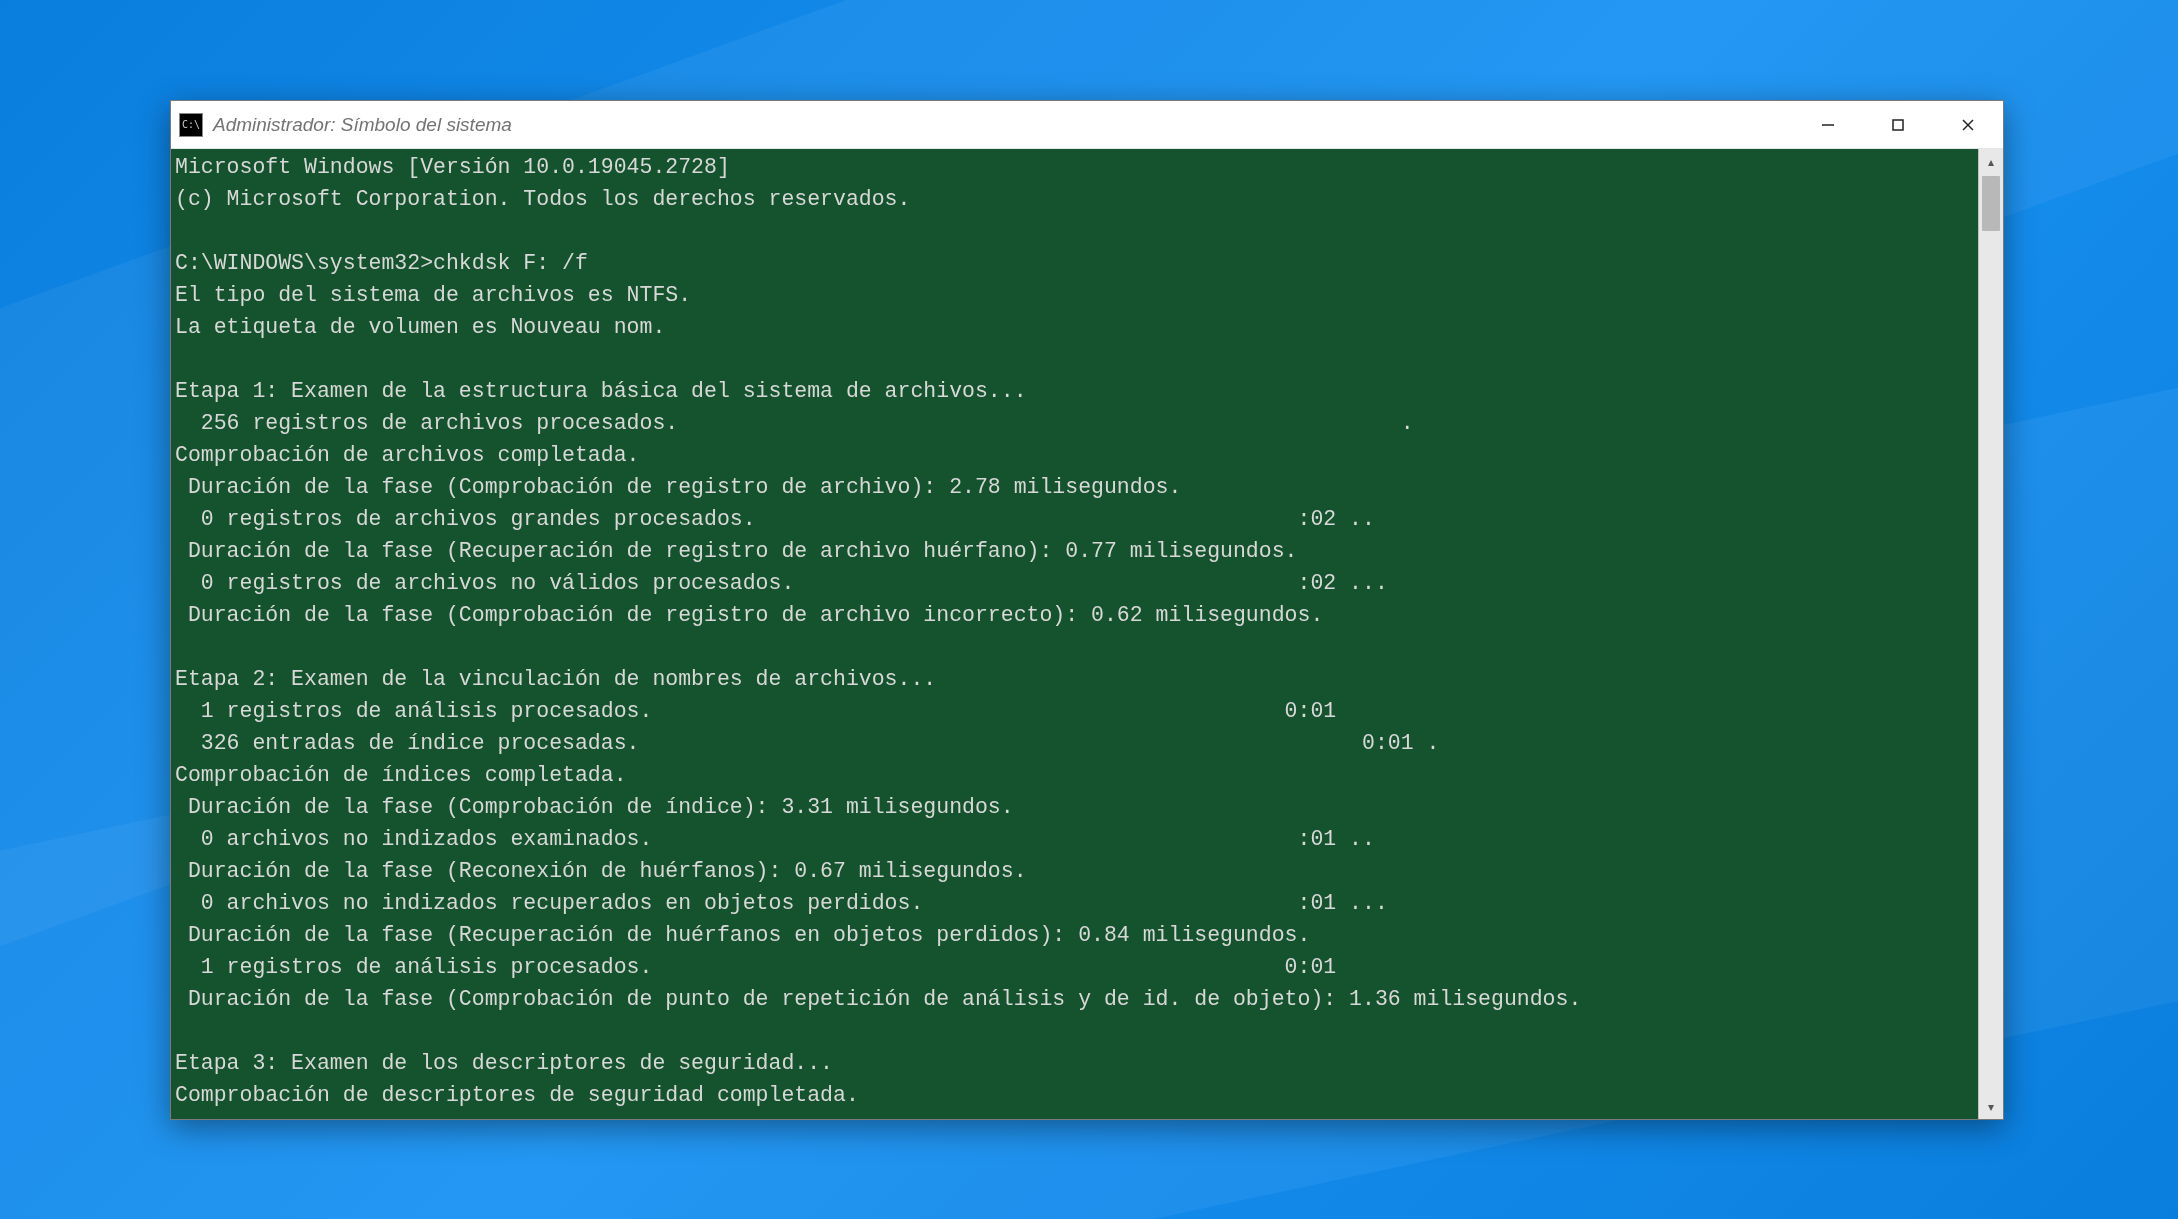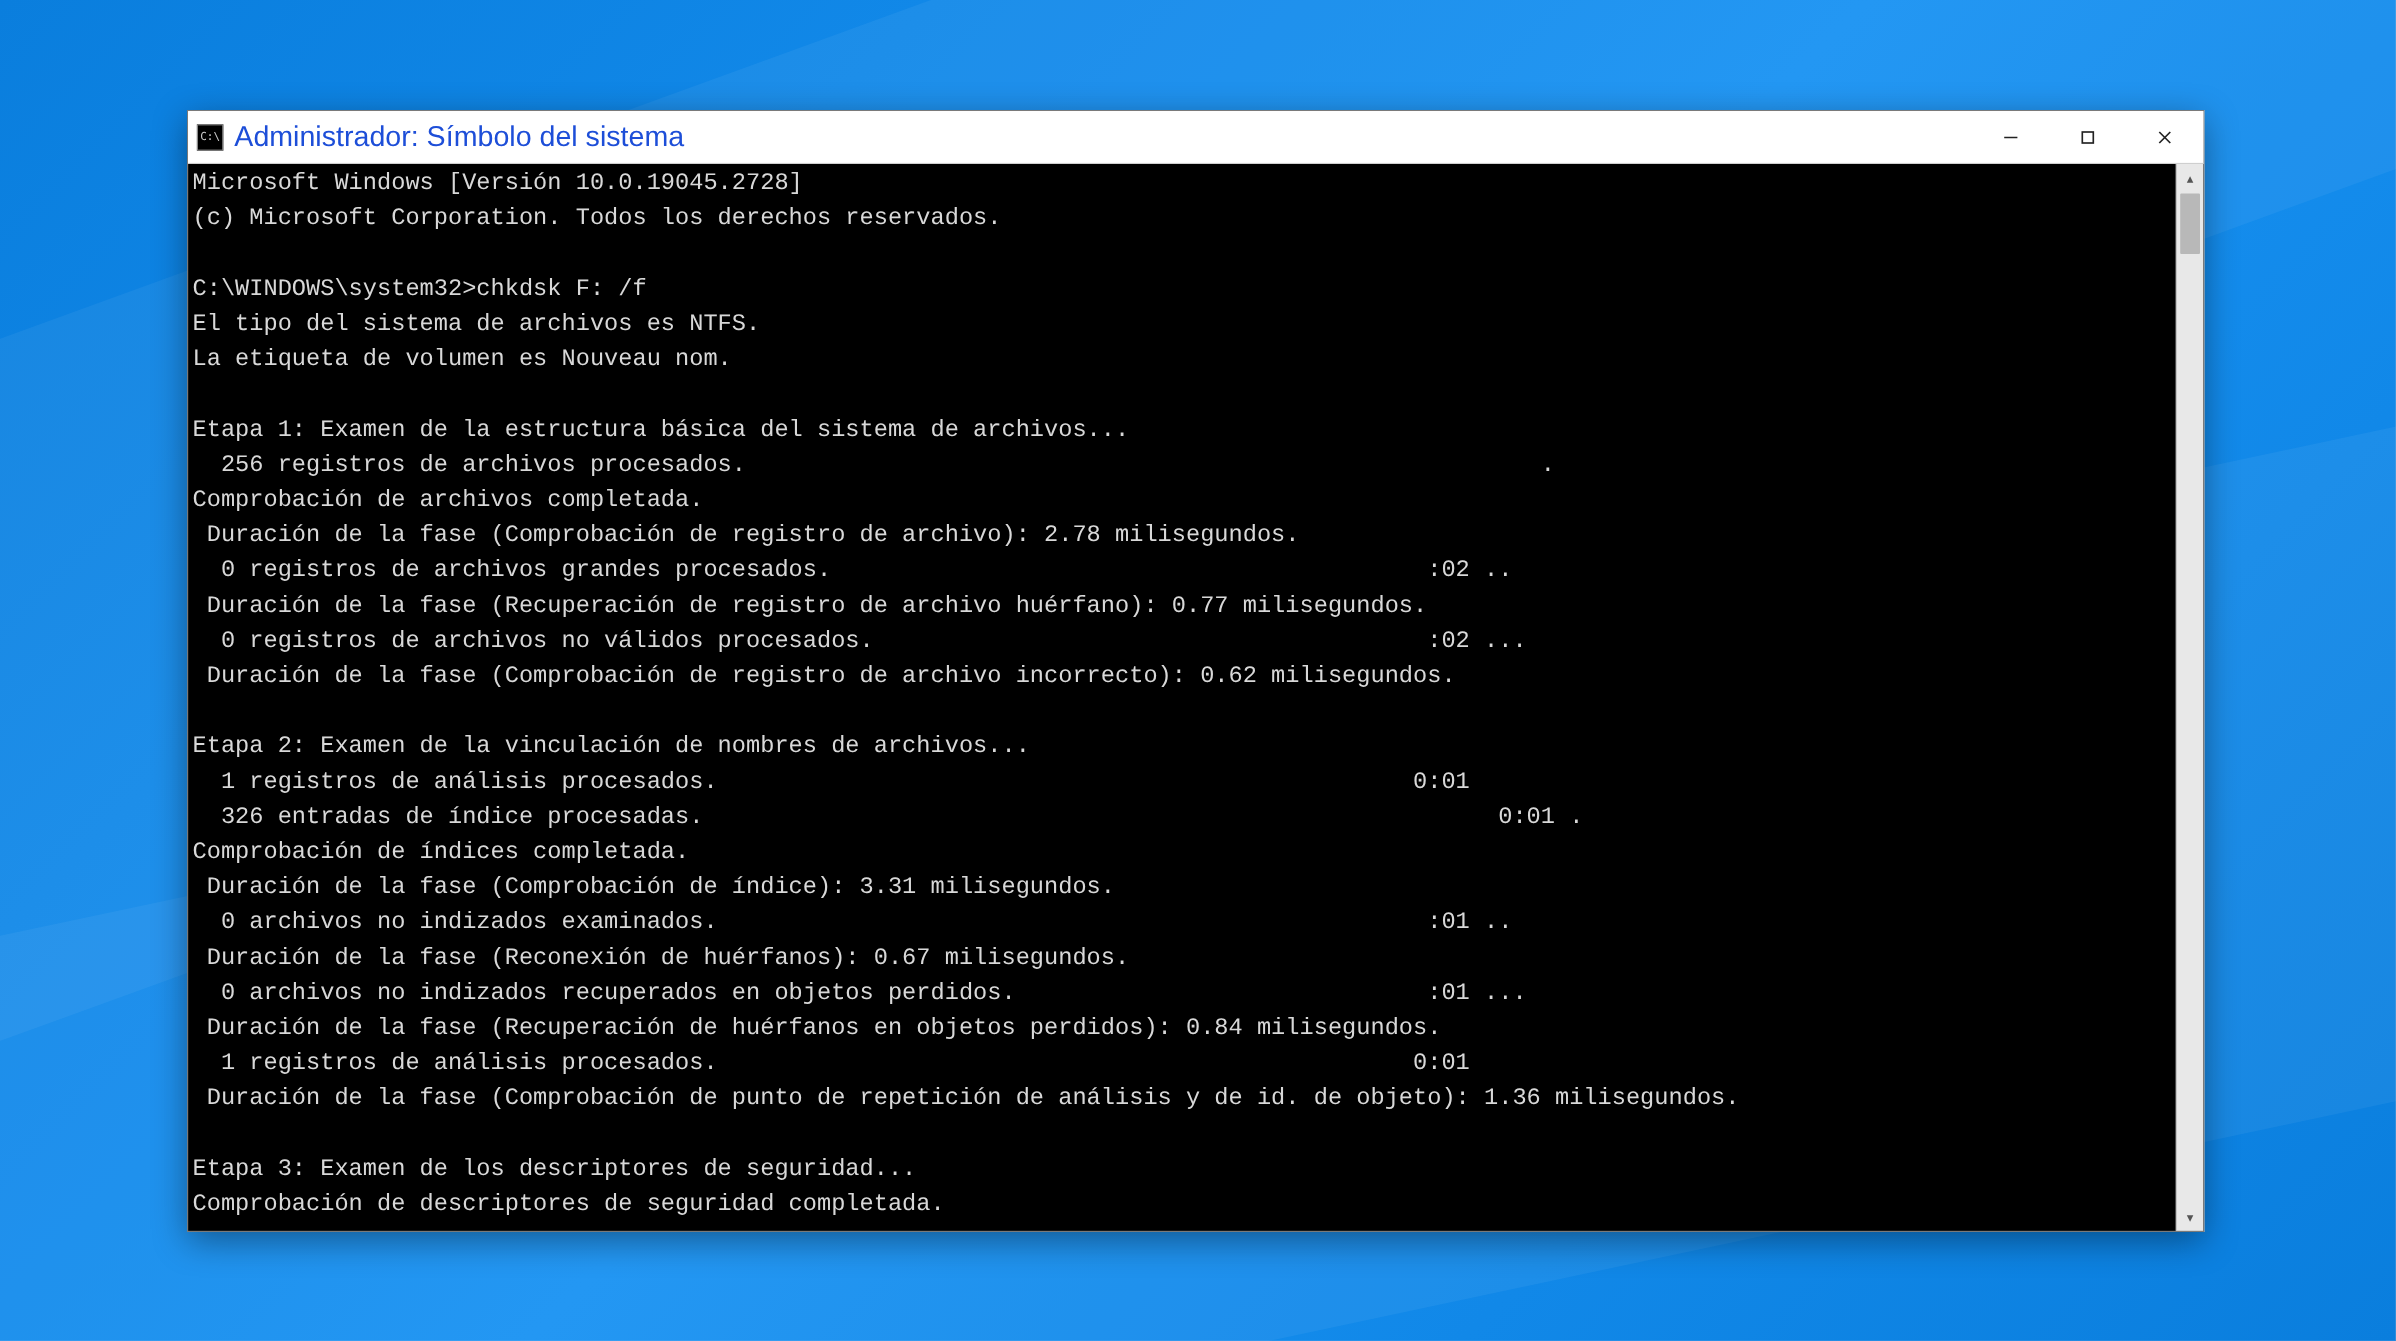--- a/index.html
+++ b/index.html
@@ -56,40 +56,41 @@
       border: 1px solid #888;
       display: flex;
       align-items: center;
       justify-content: center;
       color: #ccc;
       font-size: 10px;
       font-family: Consolas, monospace;
       margin-right: 10px;
     }
     .titlebar-text {
-      font-size: 26px;
-      color: #1d4ed8;
+      font-size: 19px;
+      color: #737373;
       flex: 1;
+      font-style: italic;
     }
     .titlebar-controls {
       display: flex;
       height: 100%;
     }
     .titlebar-btn {
       width: 70px;
       height: 100%;
       display: flex;
       align-items: center;
       justify-content: center;
       color: #222;
     }
     .titlebar-btn svg { width: 16px; height: 16px; }
     .terminal-body {
       flex: 1;
-      background: #000000;
+      background: #14532d;
       display: flex;
       position: relative;
       overflow: hidden;
     }
     .terminal-content {
       flex: 1;
       padding: 2px 4px;
       color: #d8d8d8;
       font-family: Consolas, "Courier New", monospace;
       font-size: 21.5px;

